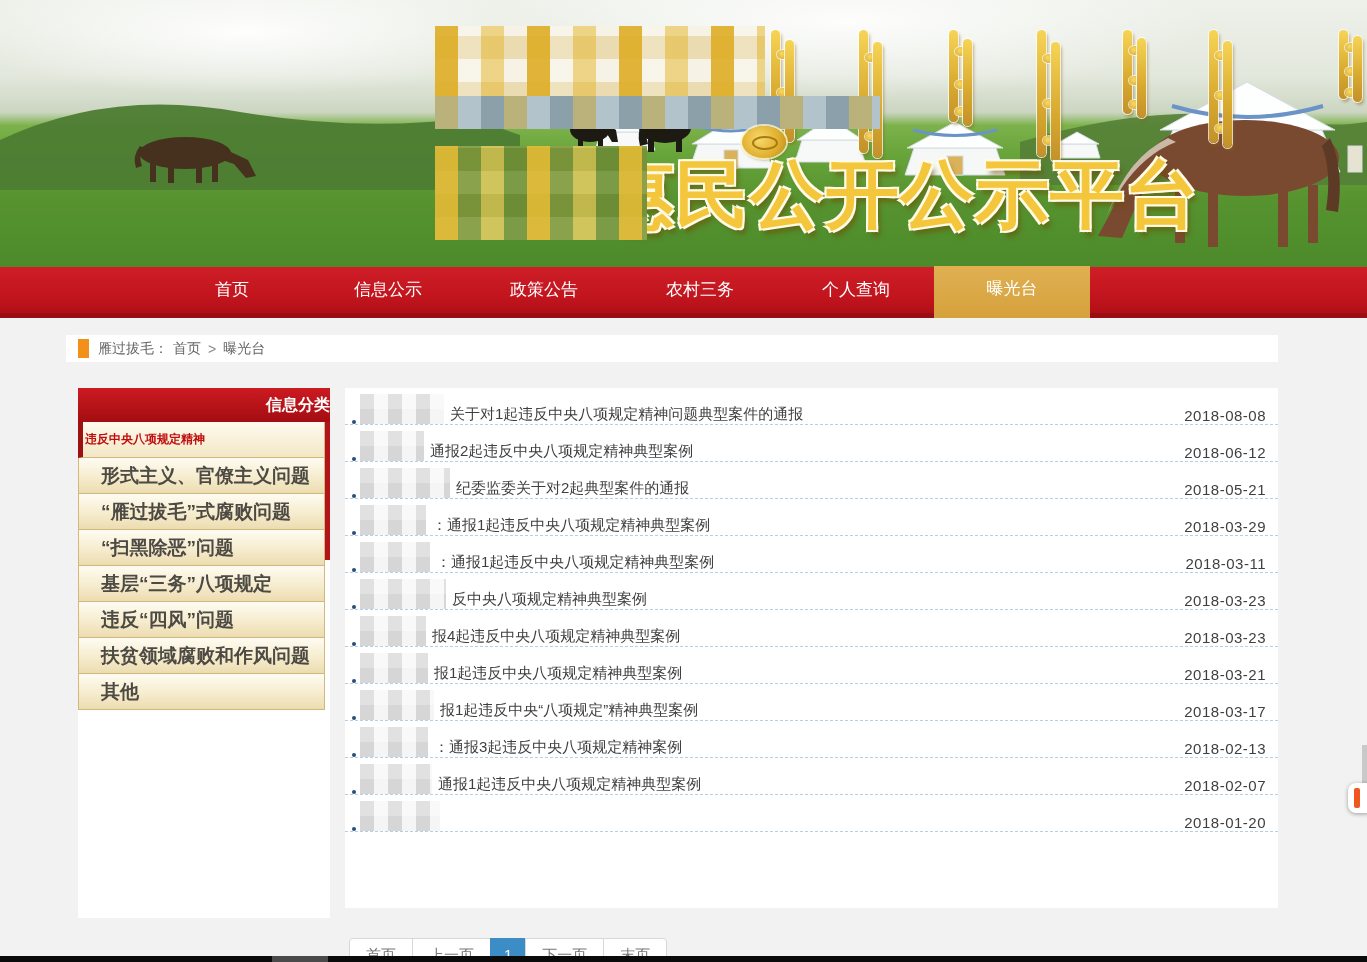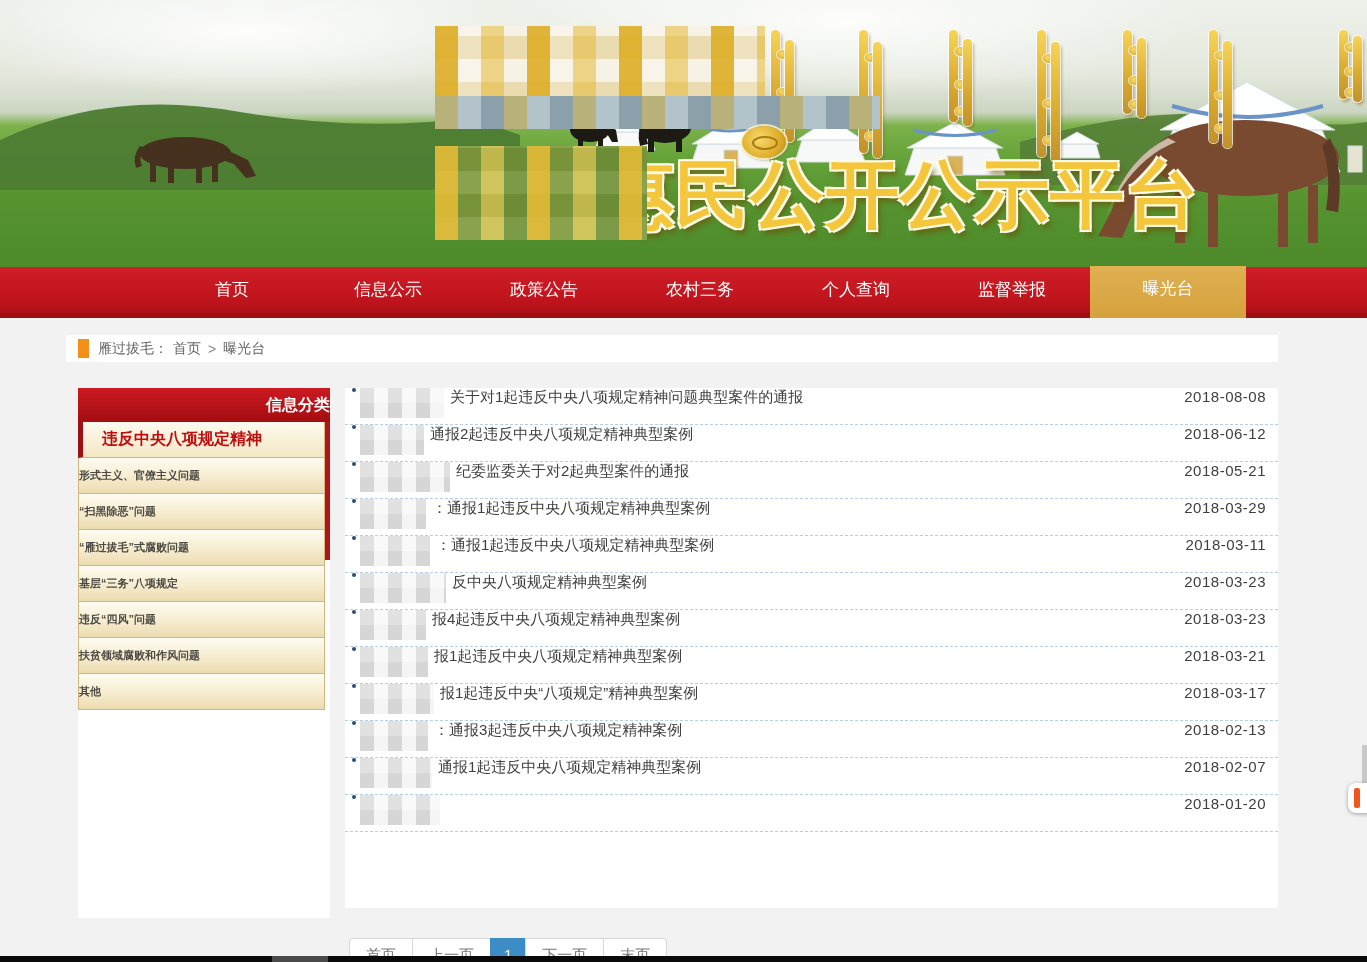--- a/index.html
+++ b/index.html
@@ -58,30 +58,30 @@
     display:flex;align-items:center;font-size:14px;color:#666}
   .crumb-square{width:11px;height:19px;background:#f39019;margin:0 9px 0 12px}
   .breadcrumb a{color:#666;text-decoration:none;margin:0 5px;cursor:pointer}
   .crumb-sep{color:#888;margin:0 2px}
   
   .sidebar{position:absolute;left:78px;top:70px;width:252px;height:530px;background:#fff}
   .side-red{position:absolute;right:0;top:0;width:8px;height:172px;background:#b2141a}
   .cat-header{position:relative;z-index:2;height:34px;line-height:34px;text-align:right;color:#fff;
     font-size:16px;font-weight:bold;background:linear-gradient(180deg,#cc1a21,#a30d11)}
   .cat-list{position:relative;z-index:2;list-style:none;width:247px}
-  .cat-item{height:36px;display:flex;align-items:center;cursor:pointer;
-    font-size:11px;font-weight:bold;color:#4c4a43;
+  .cat-item{height:36px;display:flex;align-items:center;padding-left:22px;cursor:pointer;
+    font-size:19px;font-weight:bold;color:#4c4a43;
     background:linear-gradient(180deg,#fefcf2 0%,#f6ecce 55%,#ecdcb0 100%);
     border:1px solid #d2b87d;border-top:none}
-  .cat-item.active{color:#c00d0d;font-size:16px;border-left:5px solid #9d1114;padding-left:19px;
+  .cat-item.active{color:#c00d0d;font-size:12px;border-left:5px solid #9d1114;padding-left:2px;
     background:linear-gradient(180deg,#fdfaef 0%,#f3e7c4 100%)}
   
   .content{position:absolute;left:345px;top:70px;width:933px;height:520px;background:#fff}
   .news-list{list-style:none}
-  .news-row{height:37px;display:flex;align-items:flex-start;padding:0 12px 0 7px;
+  .news-row{height:37px;display:flex;align-items:flex-end;padding:0 12px 0 7px;
     border-bottom:1px dashed #b4cfe9}
   .dot{width:4px;height:4px;border-radius:50%;background:#2a4d79;margin-right:4px;flex:none}
   .blur{height:30px;margin-right:6px;flex:none;background-color:#eeeeee;
     background-image:
       repeating-linear-gradient(90deg, rgba(0,0,0,.055) 0 14px, rgba(255,255,255,.65) 14px 28px),
       repeating-linear-gradient(0deg, rgba(0,0,0,.05) 0 15px, rgba(255,255,255,0) 15px 30px);}
   .ntitle{font-size:15px;color:#3f3f3f;white-space:nowrap;cursor:pointer}
   .ndate{margin-left:auto;font-size:15px;color:#3f3f3f;letter-spacing:.5px}
   
   .pager{position:absolute;left:350px;top:620px;display:flex}
@@ -207,43 +207,42 @@
   <div class="banner-title">惠民公开公示平台</div>
 </div>
 
 <div class="nav">
   <ul id="nav-list">
       <li class="nav-item">首页</li>
       <li class="nav-item">信息公示</li>
       <li class="nav-item">政策公告</li>
       <li class="nav-item">农村三务</li>
       <li class="nav-item">个人查询</li>
-      <li class="nav-item">监督举报</li>
       <li class="nav-item active">曝光台</li>
     </ul>
 </div>
 
 <div class="pagebg">
 
   <div class="breadcrumb">
     <span class="crumb-square"></span>
     <span>雁过拔毛：</span>
     <a>首页</a>
     <span class="crumb-sep">&gt;</span>
     <a>曝光台</a>
   </div>
 
   <div class="sidebar">
     <div class="side-red"></div>
     <div class="cat-header">信息分类</div>
     <ul class="cat-list" id="cat-list">
         <li class="cat-item active">违反中央八项规定精神</li>
         <li class="cat-item">形式主义、官僚主义问题</li>
+        <li class="cat-item">“雁过拔毛”式腐败问题</li>
         <li class="cat-item">“扫黑除恶”问题</li>
-        <li class="cat-item">“雁过拔毛”式腐败问题</li>
         <li class="cat-item">基层“三务”八项规定</li>
         <li class="cat-item">违反“四风”问题</li>
         <li class="cat-item">扶贫领域腐败和作风问题</li>
         <li class="cat-item">其他</li>
       </ul>
   </div>
 
   <div class="content">
     <ul class="news-list" id="news-list">
         <li class="news-row">

